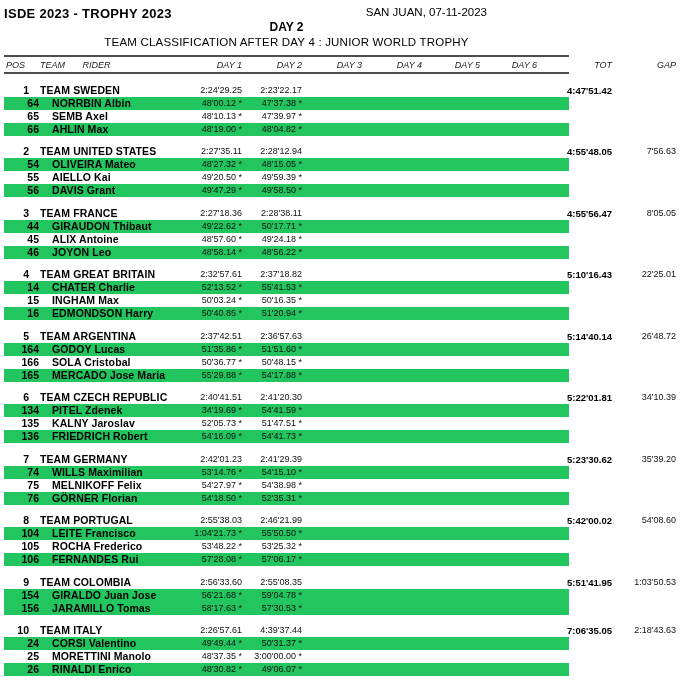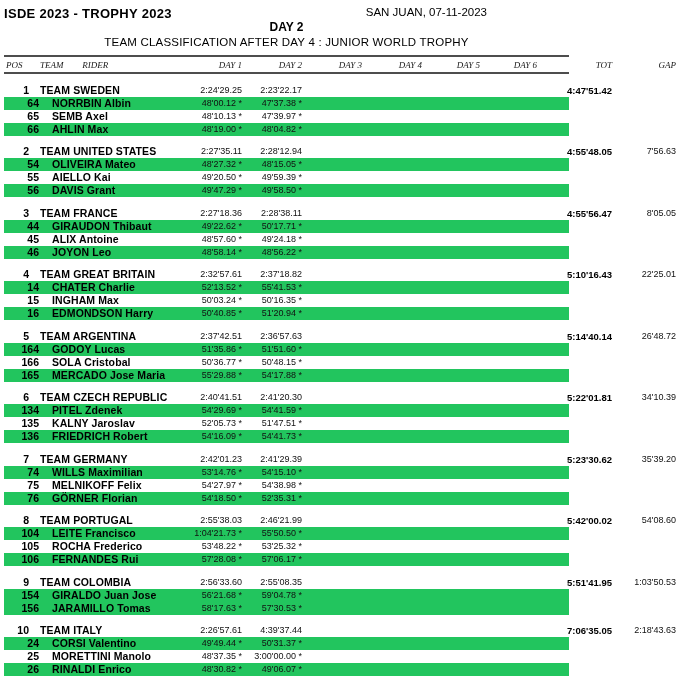--- a/index.html
+++ b/index.html
@@ -19,21 +19,21 @@
 
   .grid-row {
     display:grid;
     grid-template-columns:36px 144px 58px 60px 60px 60px 58px 57px 75px 64px;
   }
   .thead {
     margin-top:5px;
     border-top:2px solid #4d4d4d;
     border-bottom:2px solid #4d4d4d;
     height:19px; align-items:center;
-    font-style:italic; font-size:9px; color:#1a1a1a;font-family:Liberation Serif, serif;
+    font-style:italic; font-size:9px; color:#1a1a1a;
   }
   .hd-pos  { text-align:left; padding-left:2px; }
   .hd-team { display:inline-block; width:40px; }
   .hd-rider{ display:inline-block; }
   .num-h   { text-align:right; }
 
   .team-block { margin-top:9.5px; }
   .row { height:13px; line-height:13px; align-items:center; }
   .row.stripe { background:#22c55e; }
 
@@ -348,21 +348,21 @@
       <div class="c time"></div>
       <div class="c time"></div>
       <div class="c time"></div>
       <div class="c tot">5:22'01.81</div>
       <div class="c gap">34'10.39</div>
     </div>
 
   <div class="grid-row row rider-row stripe">
       <div class="c pos r-num">134</div>
       <div class="c name r-name">PITEL Zdenek</div>
-      <div class="c time">54'29.69 *</div>
+      <div class="c time">34'19.69 *</div>
       <div class="c time">54'41.59 *</div>
       <div class="c time"></div>
       <div class="c time"></div>
       <div class="c time"></div>
       <div class="c time"></div>
       <div class="c tot"></div>
       <div class="c gap"></div>
     </div>
         <div class="grid-row row rider-row">
       <div class="c pos r-num">135</div>

